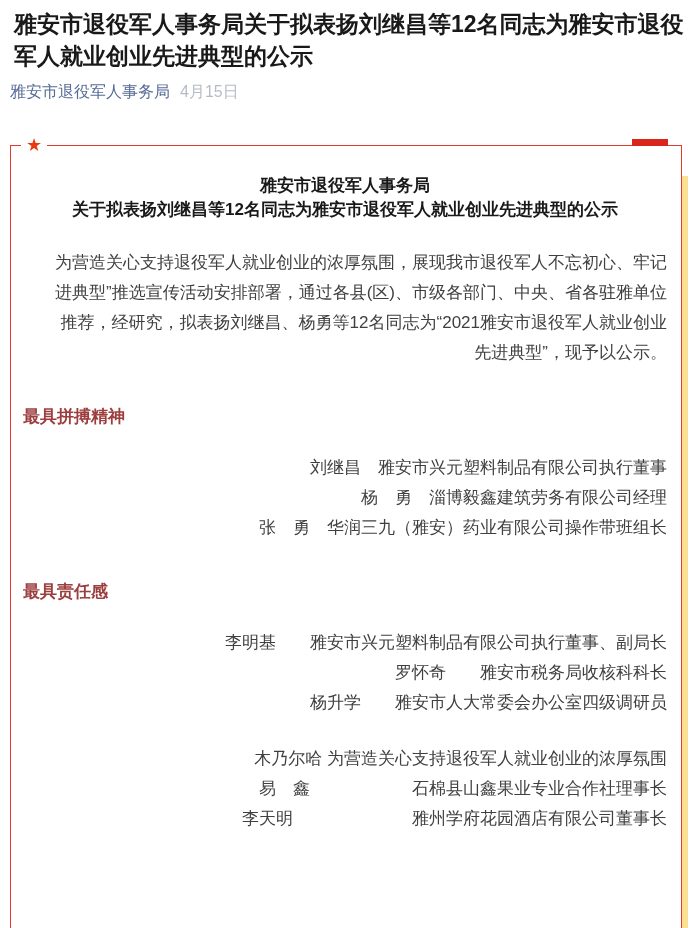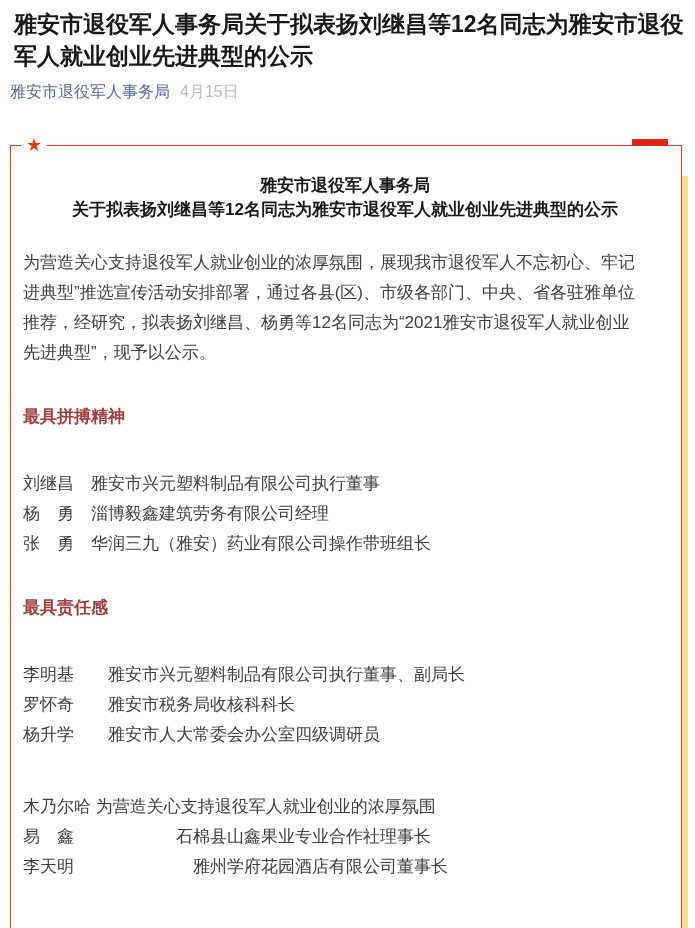--- a/index.html
+++ b/index.html
@@ -81,31 +81,33 @@
   .notice-subtitle { margin-top: 0; }
 
   .notice-body {
     margin-top: 26px;
     font-size: 17px;
     color: #404040;
   }
   .notice-body .body-line {
     line-height: 30px;
     white-space: nowrap;
+    text-align: right;
   }
 
   .section-title {
     margin-top: 38px;
     font-size: 17px;
     font-weight: bold;
     color: #9c3e3e;
     line-height: 21px;
   }
   .people {
-    margin-top: 42px;
+    margin-top: 26px;
+    text-align: right;
   }
   .person-row {
     font-size: 17px;
     color: #404040;
     line-height: 30px;
     white-space: pre;
   }
 </style>
 </head>
 <body>

